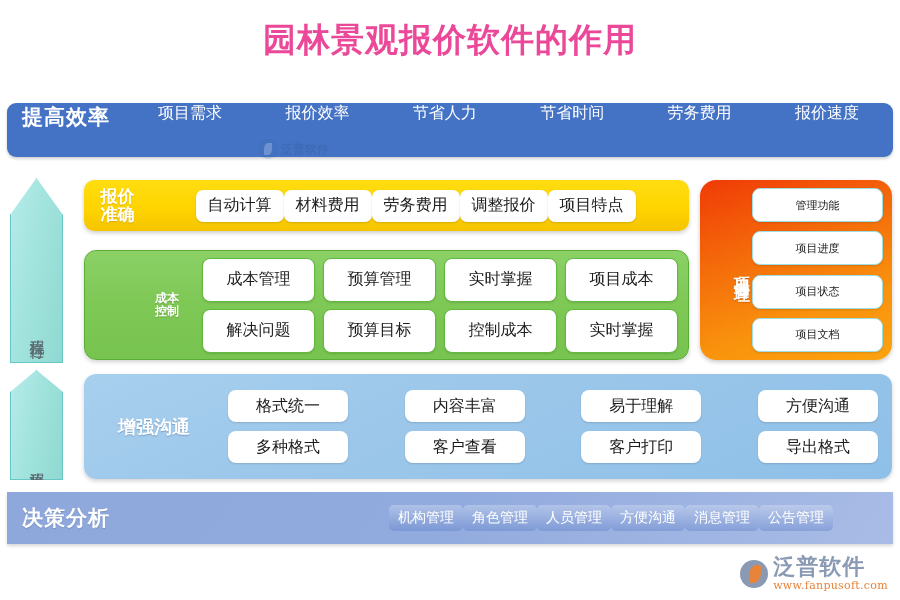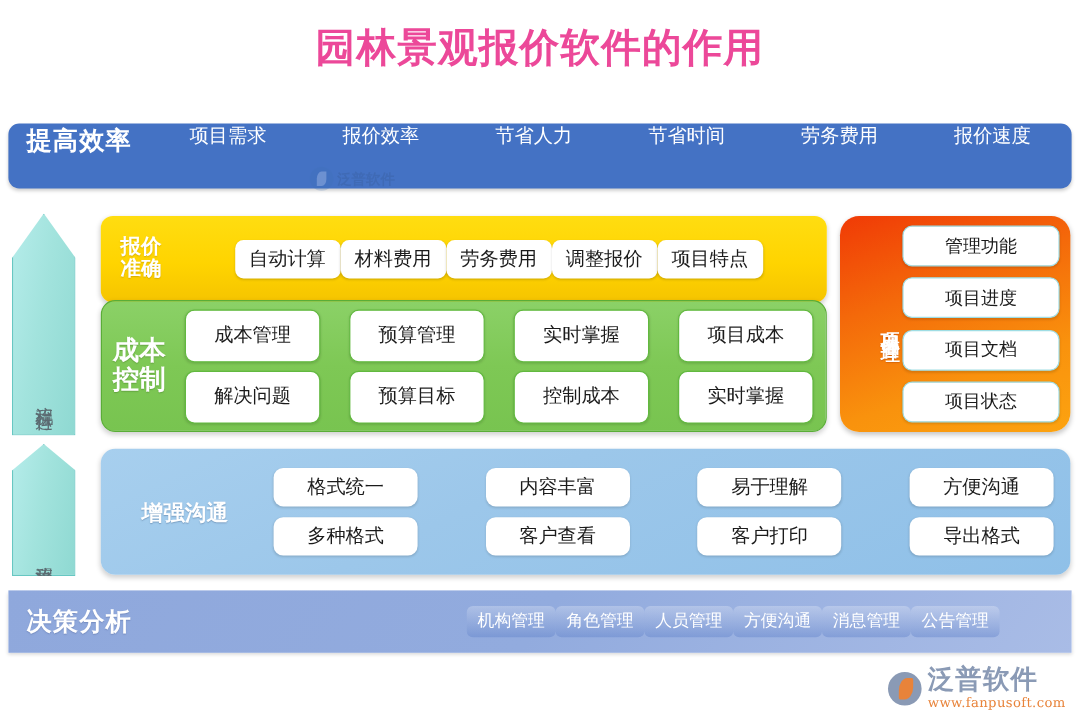--- a/index.html
+++ b/index.html
@@ -133,21 +133,21 @@
   }
   .arrow-1 .arrow-label { margin-bottom: 18px; }
   .arrow-2 .arrow-label { margin-bottom: 2px; }
 
   
   .panel-yellow {
     position: absolute;
     left: 84px;
     top: 180px;
     width: 605px;
-    height: 72px;
+    height: 51px;
     border-radius: 10px;
     background: linear-gradient(180deg, #ffdd11 0%, #ffd400 55%, #f5c400 100%);
     box-shadow: 0 2px 4px rgba(0,0,0,0.2);
     display: flex;
     align-items: center;
     box-sizing: border-box;
     padding: 0 10px 0 9px;
   }
   .lbl-yellow {
     color: #ffffff;
@@ -193,27 +193,28 @@
     background: linear-gradient(180deg, #8bd167 0%, #7ec855 50%, #78c450 100%);
     border: 1px solid #5aad37;
     box-shadow: 0 2px 4px rgba(0,0,0,0.18);
     display: flex;
     align-items: center;
     box-sizing: border-box;
     padding: 0 10px 0 9px;
   }
   .lbl-green {
     color: #ffffff;
-    font-size: 22px;
+    font-size: 12px;
     font-weight: bold;
     line-height: 1.1;
     width: 50px;
     flex: none;
-    text-align: left;
+    text-align: center;
     text-shadow: 0 1px 1px rgba(60,110,30,0.4);
+    margin-left: 48px;
   }
   .green-grid {
     flex: 1;
     display: flex;
     flex-direction: column;
     gap: 7px;
     padding-left: 10px;
   }
   .green-row {
     display: flex;
@@ -275,21 +276,21 @@
     box-sizing: border-box;
   }
   .pill-orange {
     background: #ffffff;
     border: 1px solid #9fdde4;
     border-radius: 8px;
     height: 32px;
     display: flex;
     align-items: center;
     justify-content: center;
-    font-size: 15px;
+    font-size: 11px;
     color: #1b1b1b;
     box-shadow: 0 1px 2px rgba(0,0,0,0.12);
   }
 
   
   .panel-lblue {
     position: absolute;
     left: 84px;
     top: 374px;
     width: 808px;
@@ -490,22 +491,22 @@
         <div class="pill-green">实时掌握</div>
       </div>
     </div>
   </div>
 
   <div class="panel-orange">
     <div class="lbl-orange">项目管理</div>
     <div class="orange-list">
       <div class="pill-orange">管理功能</div>
       <div class="pill-orange">项目进度</div>
+      <div class="pill-orange">项目状态</div>
       <div class="pill-orange">项目文档</div>
-      <div class="pill-orange">项目状态</div>
     </div>
   </div>
 
   <div class="panel-lblue">
     <div class="lbl-lblue">增强沟通</div>
     <div class="lblue-grid">
       <div class="lblue-row">
         <div class="pill-lblue">格式统一</div>
         <div class="pill-lblue">内容丰富</div>
         <div class="pill-lblue">易于理解</div>

